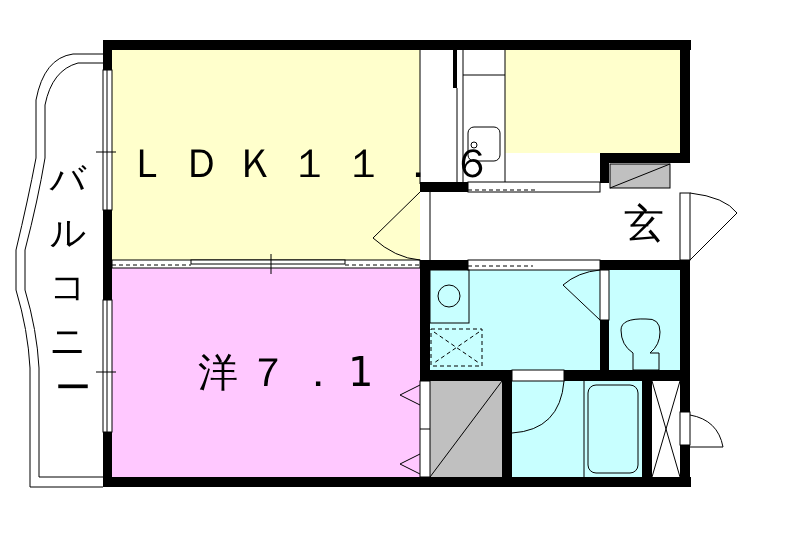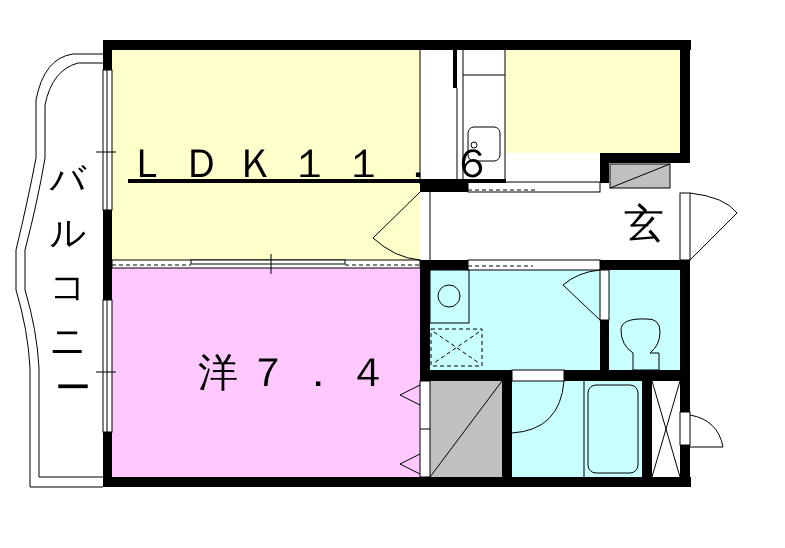--- a/index.html
+++ b/index.html
@@ -1,19 +1,19 @@
 <!DOCTYPE html>
 <html><head>
 <meta charset="utf-8">
 <style>
   html,body{margin:0;padding:0;background:#ffffff;}
   body{width:785px;height:548px;position:relative;overflow:hidden;font-family:"DejaVu Sans",sans-serif;}
   #plan{position:absolute;left:0;top:0;width:785px;height:548px;}
   .lbl{position:absolute;color:#000;white-space:nowrap;line-height:1;}
-  .ldk{left:128px;top:143px;font-size:40px;letter-spacing:14px;font-family:"Liberation Sans",sans-serif;text-decoration:underline;}
+  .ldk{left:128px;top:143px;font-size:40px;letter-spacing:14px;font-family:"Liberation Sans",sans-serif;}
   .yo{left:198px;top:352px;font-size:40px;letter-spacing:10px;}
   .gen{left:624px;top:203px;font-size:40px;}
   .bal{left:46px;top:152px;font-size:36px;width:44px;text-align:center;line-height:54px;}
   .bal span{display:block;}
 </style>
 </head>
 <body>
 
 <svg id="plan" width="785" height="548" viewBox="0 0 785 548" xmlns="http://www.w3.org/2000/svg">
 
@@ -133,21 +133,21 @@
     <path d="M690,193 Q725,197 737,213 L690,260"></path>
   </g>
 
   <g stroke="#000" stroke-width="1" fill="none">
     <rect x="680" y="412" width="10" height="33" fill="#fff"></rect>
     <path d="M690,415 Q718,420 723,447 L690,447"></path>
   </g>
 </svg>
 
 <div class="lbl ldk">ＬＤＫ１１．６</div>
-<div class="lbl yo">洋７．４</div>
+<div class="lbl yo">洋７．1</div>
 <div class="lbl gen">玄</div>
 <div class="lbl bal">
   <span>バ</span>
   <span>ル</span>
   <span>コ</span>
   <span>ニ</span>
   <span style="writing-mode:vertical-rl;">ー</span>
 </div>
 
 </body></html>

